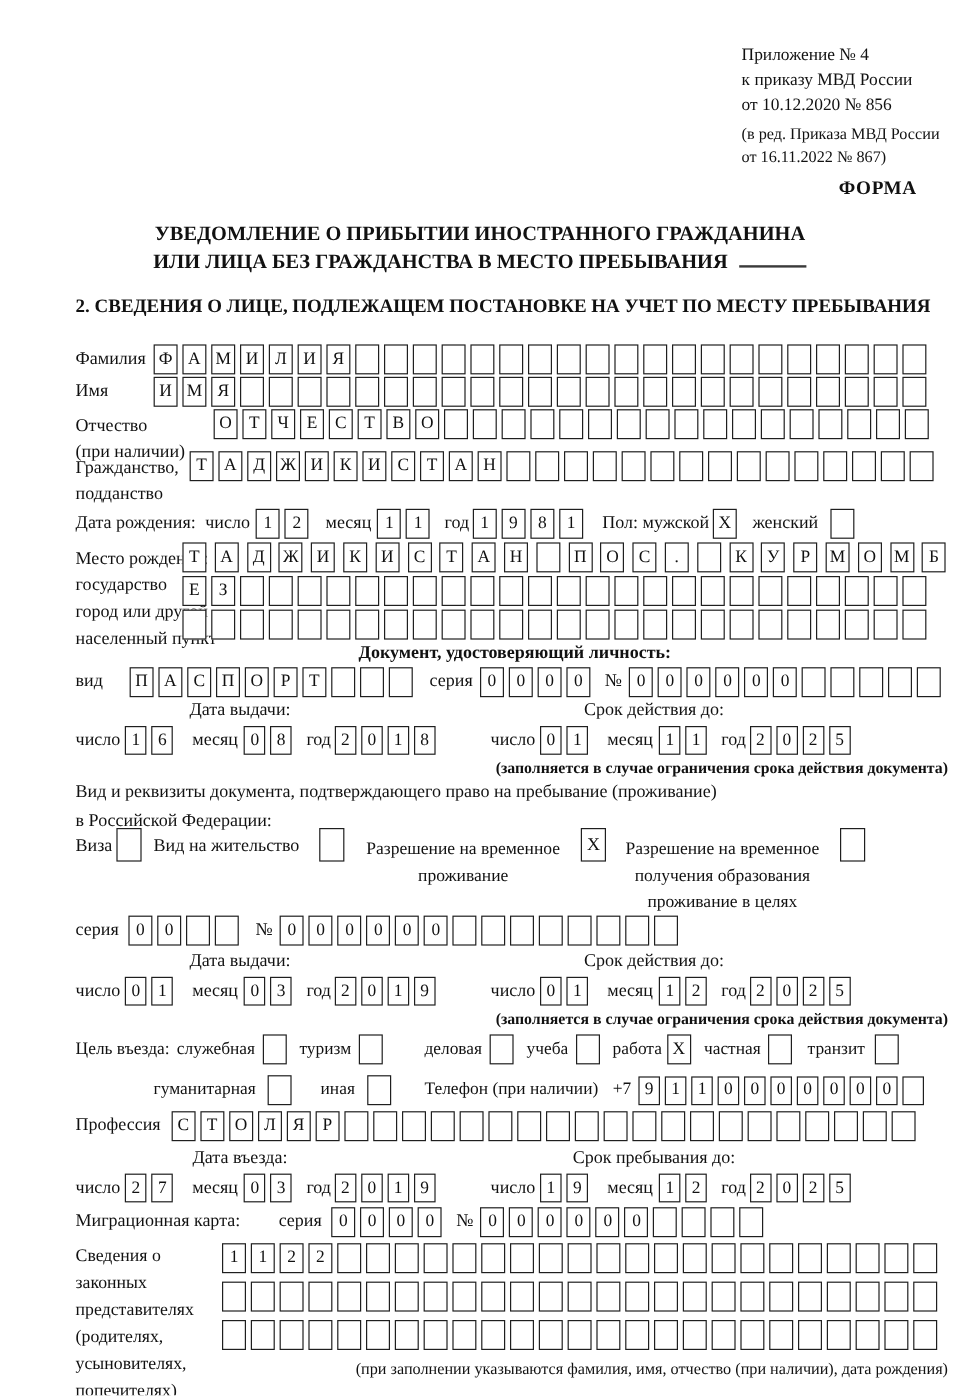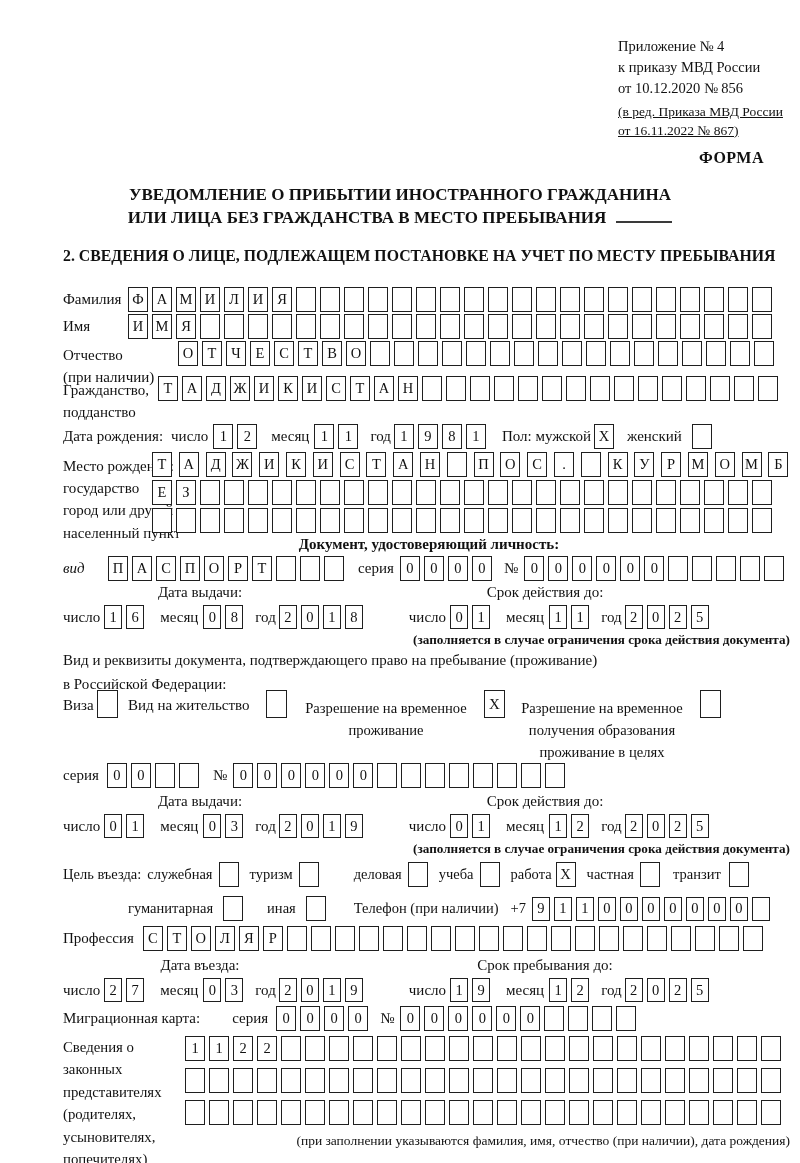--- a/index.html
+++ b/index.html
@@ -15,21 +15,21 @@
   .lines div{white-space:nowrap;}
   .note{font-size:13.2px;color:#111;font-weight:bold;}
   .cells{display:flex;flex:0 0 auto;}
   .cell{box-sizing:border-box;flex:0 0 auto;width:20px;height:25px;border:1.8px solid #1f1f1f;
         margin-right:4px;background:#fff;display:flex;align-items:center;justify-content:center;
         font-size:14.5px;line-height:1;}
   .cells-sm .cell{width:18px;height:24px;}
   .cells-wide .cell{margin-right:6.8px;}
   .cb .cell{width:21px;height:28px;font-size:15px;}
   .annex{font-size:14.5px;line-height:21px;}
-  .annex-note{font-size:13.5px;line-height:19px;margin-top:3px;text-decoration:underline;}
+  .annex-note{font-size:13.5px;line-height:19px;margin-top:3px;}
   .title{font-size:17px;font-weight:bold;line-height:23px;text-align:center;width:800px;}
   .blank{display:inline-block;width:56px;height:14px;border-bottom:2.4px solid #3a3a3a;margin-left:10px;}
   .sec-h{font-size:15.8px;font-weight:bold;white-space:nowrap;}
   .doc-h{font-size:15px;font-weight:bold;}
   .opt-lines{font-size:14.6px;line-height:22px;text-align:center;}
 </style>
 </head>
 <body>
 
 <div class="page">
@@ -300,21 +300,21 @@
       <span class="cell"></span>
       <span class="cell"></span>
       <span class="cell"></span>
       <span class="cell"></span>
       <span class="cell"></span>
     </div>
 
   <div class="abs doc-h center" style="left:63px;top:536px;width:732px;">Документ, удостоверяющий личность:</div>
 
   <div class="row" style="left:63px;top:556px;">
-    <span class="t" style="width:45px;font-style:italic;">вид</span>
+    <span class="t" style="width:45px;">вид</span>
     <span class="cells" style="margin-right:10px;">
         <span class="cell">П</span>
         <span class="cell">А</span>
         <span class="cell">С</span>
         <span class="cell">П</span>
         <span class="cell">О</span>
         <span class="cell">Р</span>
         <span class="cell">Т</span>
         <span class="cell"></span>
         <span class="cell"></span>

